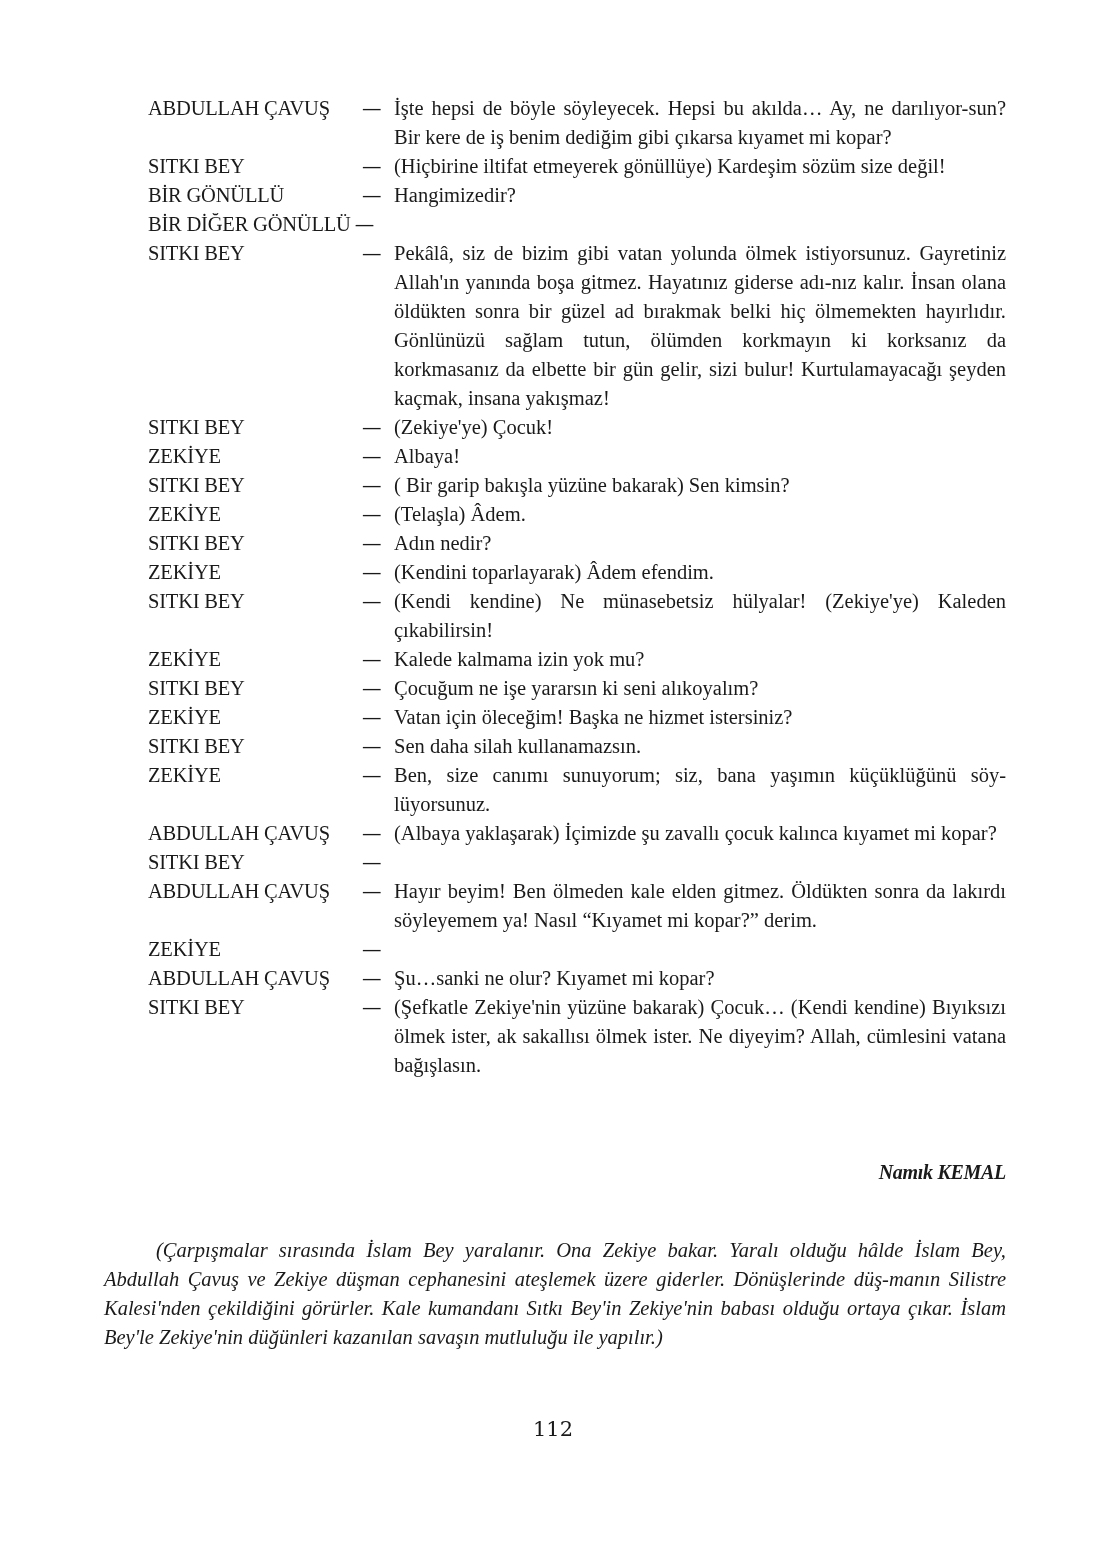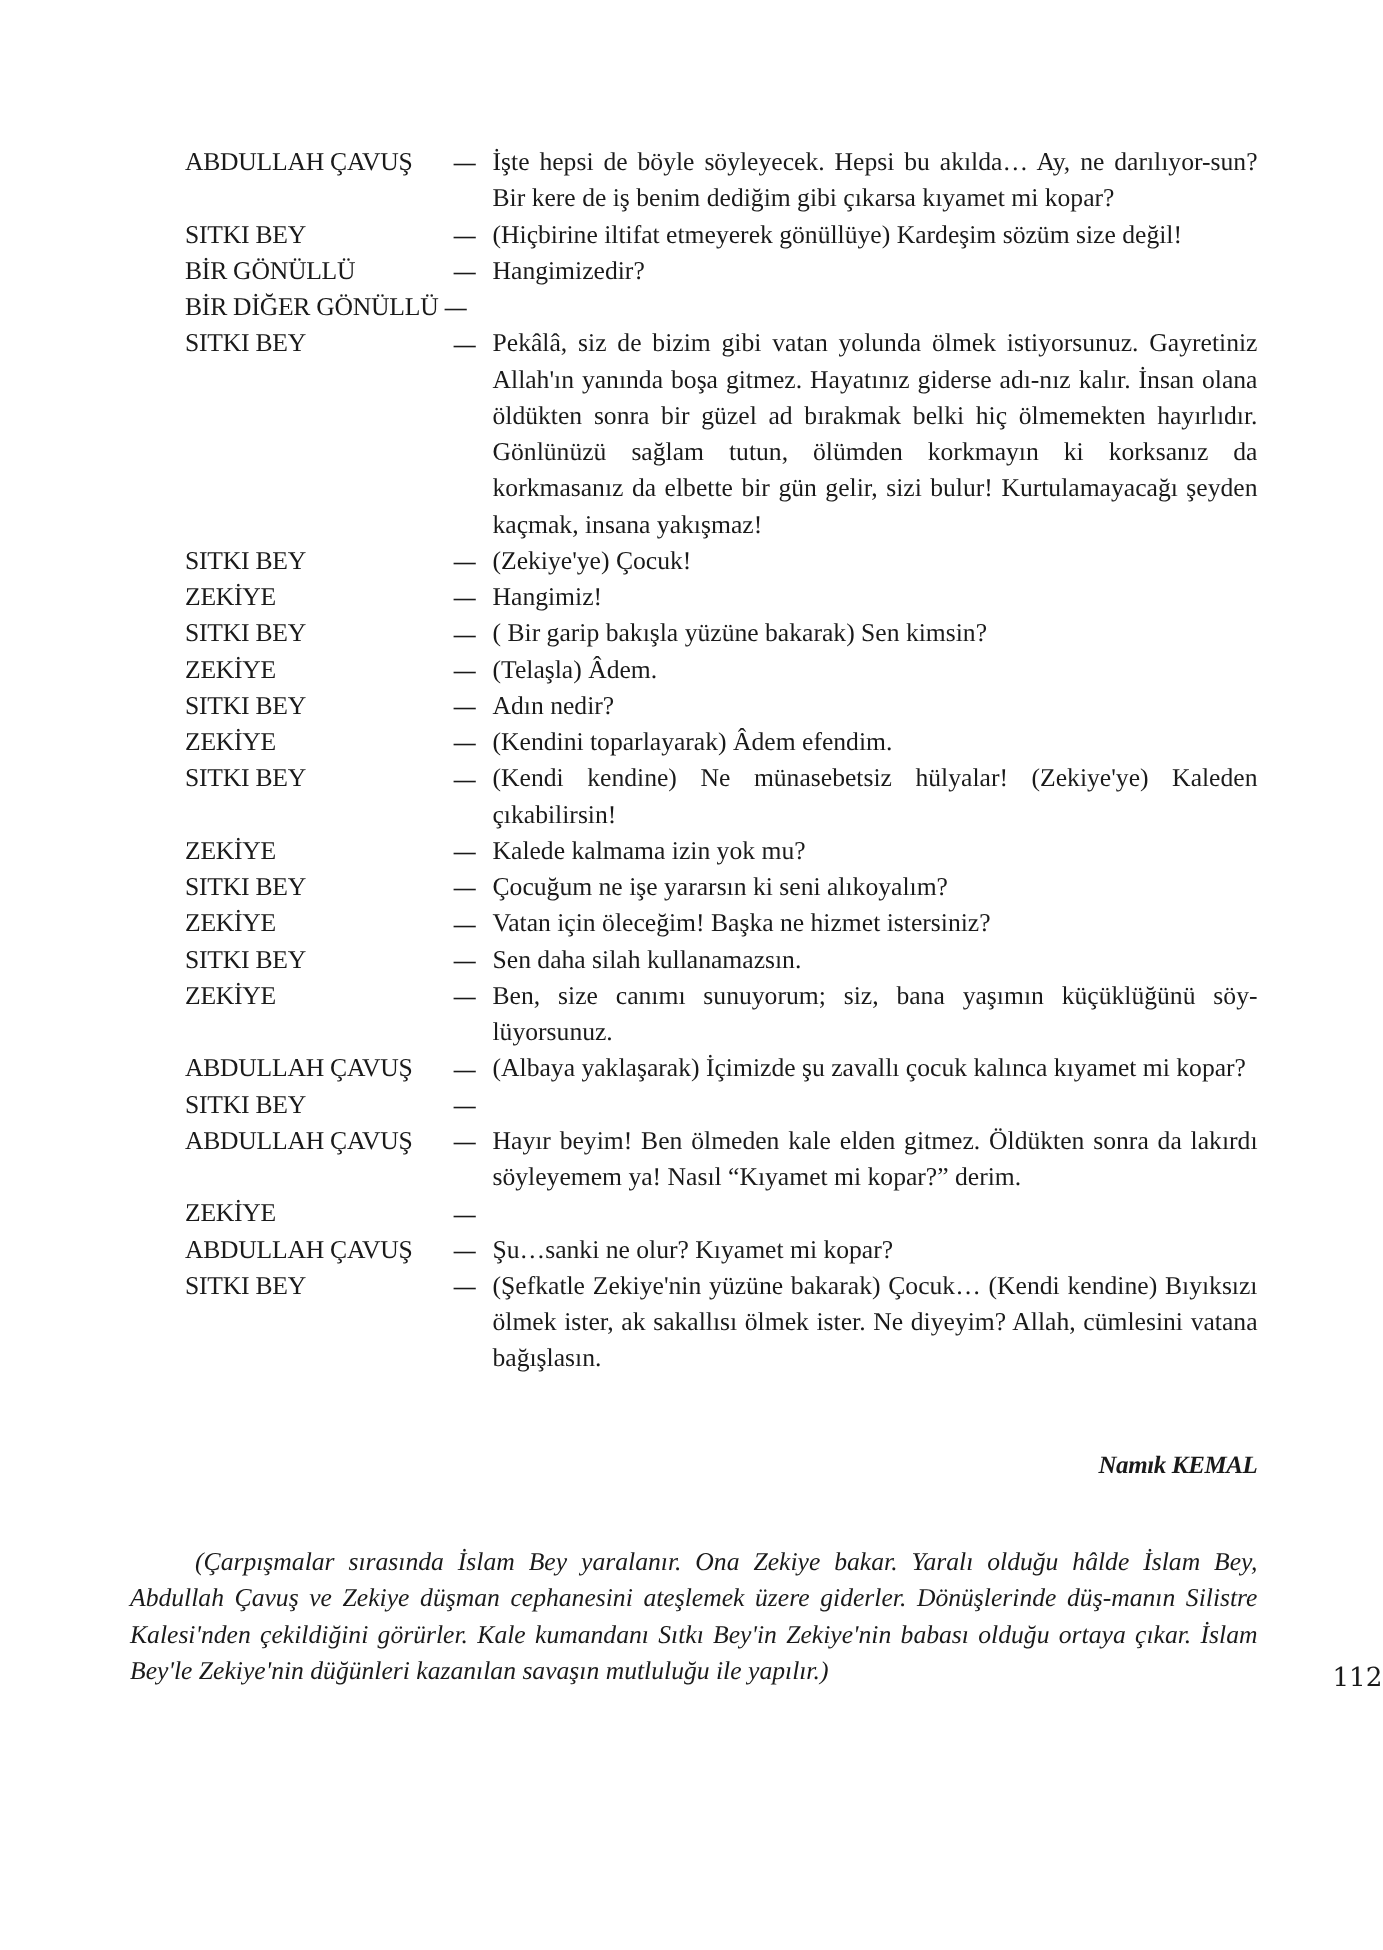--- a/index.html
+++ b/index.html
@@ -1,27 +1,27 @@
 <!DOCTYPE html>
 <html><head>
 <meta charset="utf-8">
 <style>
   html, body { margin: 0; padding: 0; background: #ffffff; }
   body { width: 1106px; height: 1560px; position: relative; overflow: hidden;
          font-family: "DejaVu Serif", "Liberation Serif", serif; color: #1a1a1a; }
-  .page { position: absolute; left: 148px; top: 116px; width: 858px; }
+  .page { position: absolute; left: 148px; top: 94px; width: 858px; }
   .line { display: flex; align-items: flex-start; font-size: 19.5px; line-height: 29px; }
   .speaker { width: 214px; flex: none; white-space: nowrap; font-family: "Liberation Serif", serif; font-size: 20.5px; letter-spacing: -0.2px; }
   .dash { width: 32px; flex: none; }
   .speech { flex: 1; text-align: justify; font-family: "Liberation Serif", serif; font-size: 20.5px; }
   .line.tight .speaker { width: auto; }
   .line.tight .dash { width: auto; margin: 0 2px 0 4px; }
   .author { position: absolute; right: 100px; top: 1161px; font-family: "Liberation Serif", serif; font-style: italic; font-weight: bold; font-size: 20px; letter-spacing: -0.3px; }
   .epilogue { position: absolute; left: 104px; top: 1236px; width: 902px; font-family: "Liberation Serif", serif; font-style: italic; font-size: 20.5px; line-height: 29px; text-align: justify; text-indent: 52px; }
-  .pagenum { position: absolute; left: 0; width: 1106px; top: 1330px; text-align: right; font-family: "DejaVu Serif", serif; font-size: 21px; }
+  .pagenum { position: absolute; left: 0; width: 1106px; top: 1417px; text-align: center; font-family: "DejaVu Serif", serif; font-size: 21px; }
 </style>
 </head>
 <body>
 
 <div class="page">
   <div class="line">
       <span class="speaker">ABDULLAH ÇAVUŞ</span>
       <span class="dash">—</span>
       <span class="speech">İşte hepsi de böyle söyleyecek. Hepsi bu akılda… Ay, ne darılıyor-sun? Bir kere de iş benim dediğim gibi çıkarsa kıyamet mi kopar?</span>
     </div>
@@ -45,21 +45,21 @@
       <span class="speech">Pekâlâ, siz de bizim gibi vatan yolunda ölmek istiyorsunuz. Gayretiniz Allah'ın yanında boşa gitmez. Hayatınız giderse adı-nız kalır. İnsan olana öldükten sonra bir güzel ad bırakmak belki hiç ölmemekten hayırlıdır. Gönlünüzü sağlam tutun, ölümden korkmayın ki korksanız da korkmasanız da elbette bir gün gelir, sizi bulur! Kurtulamayacağı şeyden kaçmak, insana yakışmaz!</span>
     </div>
   <div class="line">
       <span class="speaker">SITKI BEY</span>
       <span class="dash">—</span>
       <span class="speech">(Zekiye'ye) Çocuk!</span>
     </div>
   <div class="line">
       <span class="speaker">ZEKİYE</span>
       <span class="dash">—</span>
-      <span class="speech">Hangimiz!</span>
+      <span class="speech">Albaya!</span>
     </div>
   <div class="line">
       <span class="speaker">SITKI BEY</span>
       <span class="dash">—</span>
       <span class="speech">( Bir garip bakışla yüzüne bakarak) Sen kimsin?</span>
     </div>
   <div class="line">
       <span class="speaker">ZEKİYE</span>
       <span class="dash">—</span>
       <span class="speech">(Telaşla) Âdem.</span>

